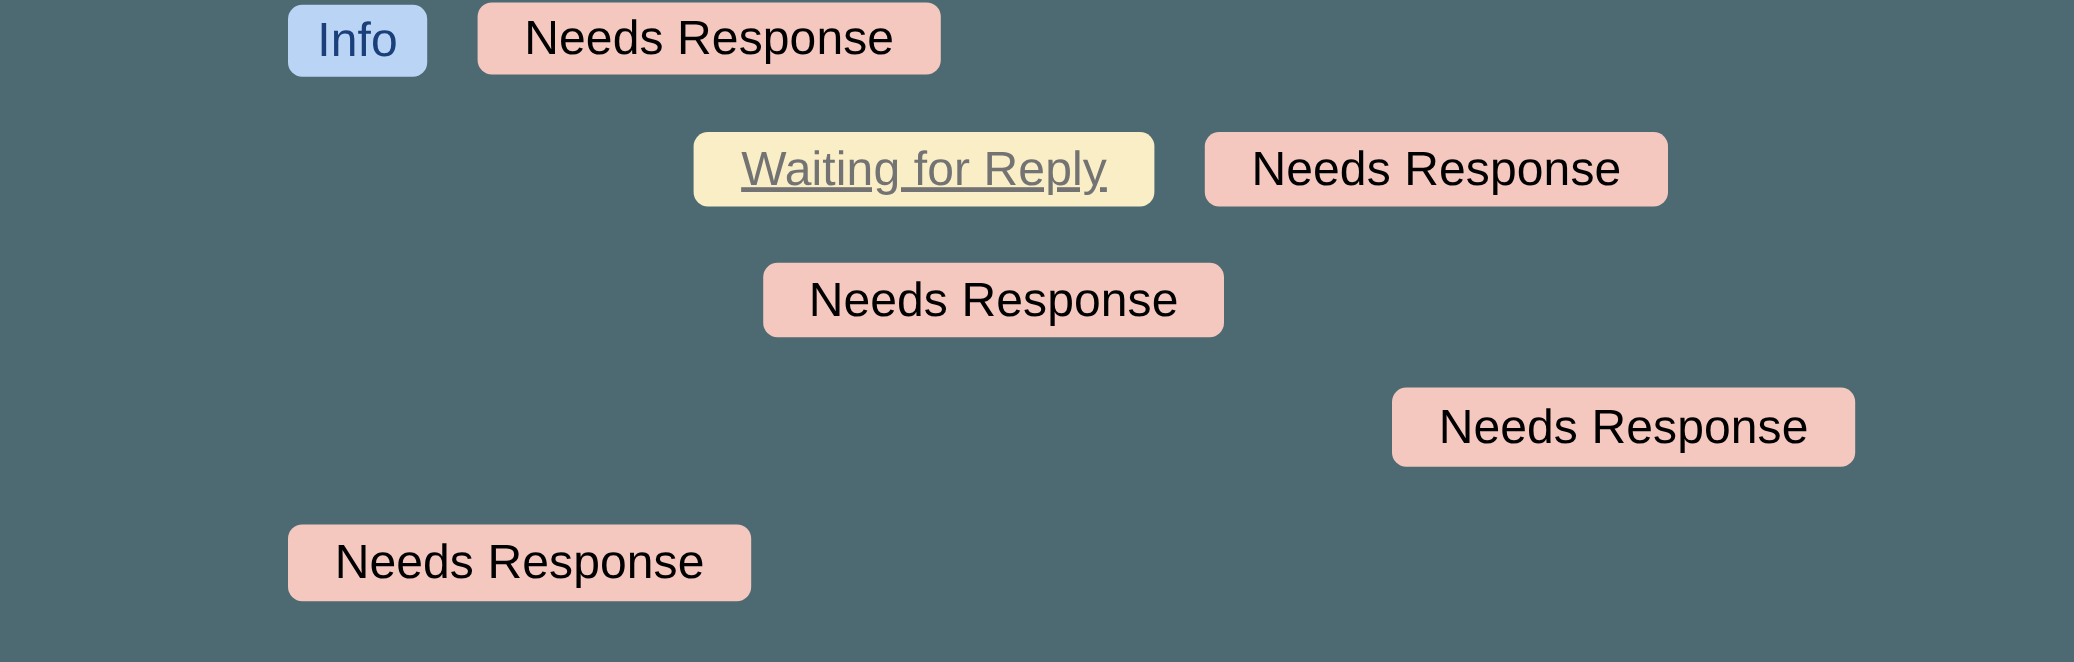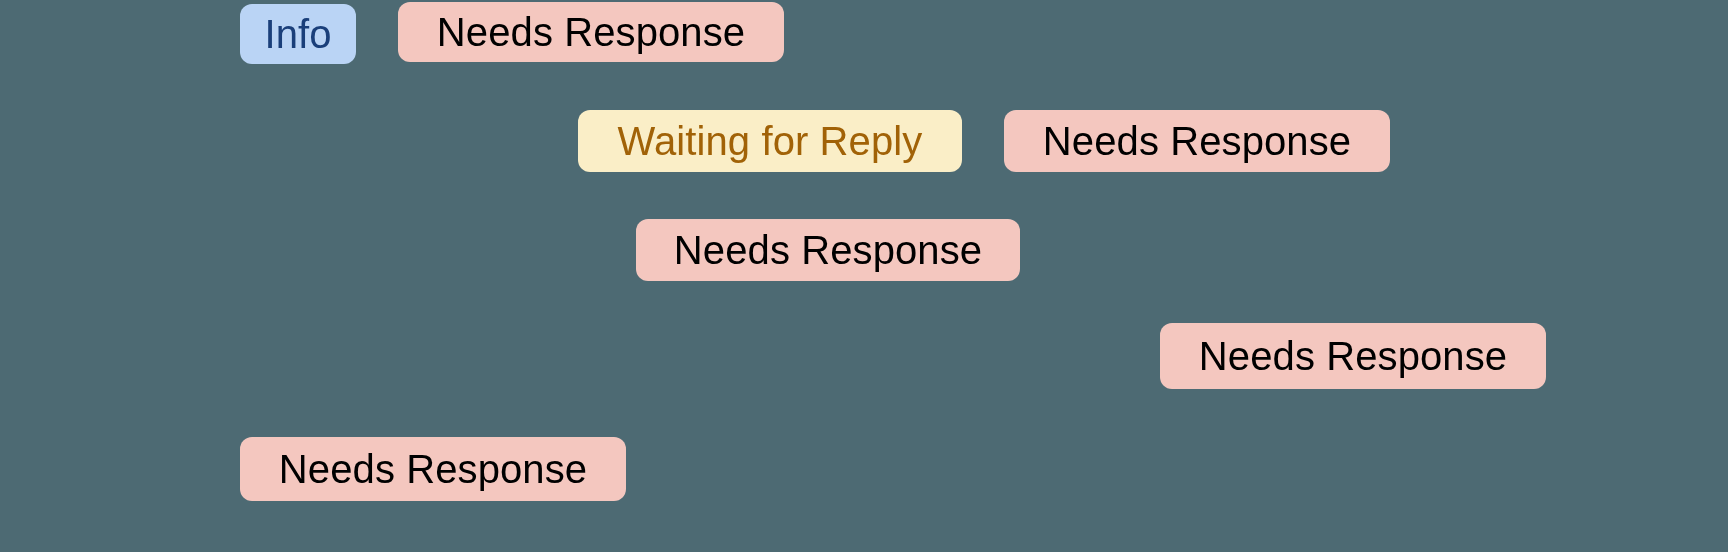--- a/index.html
+++ b/index.html
@@ -33,21 +33,22 @@
   .badge-info {
     background: #bad4f5;
     color: #1a3f7a;
   }
   .badge-needs {
     background: #f4c7bf;
     color: #000000;
   }
   .badge-waiting {
     background: #faeec7;
-    color: #a16207;
+    color: #737373;
+    text-decoration: underline;
   }
 </style>
 </head>
 <body>
 
 <div id="canvas" style="width: 1728px; height: 552px; background: rgb(77, 106, 115);">
     <div class="badge badge-info" style="left: 240px; top: 4px; width: 116px; height: 60px; font-size: 40px; border-radius: 12px;">
       <span>Info</span>
     </div>
     <div class="badge badge-needs" style="left: 398px; top: 2px; width: 386px; height: 60px; font-size: 40px; border-radius: 12px;">

